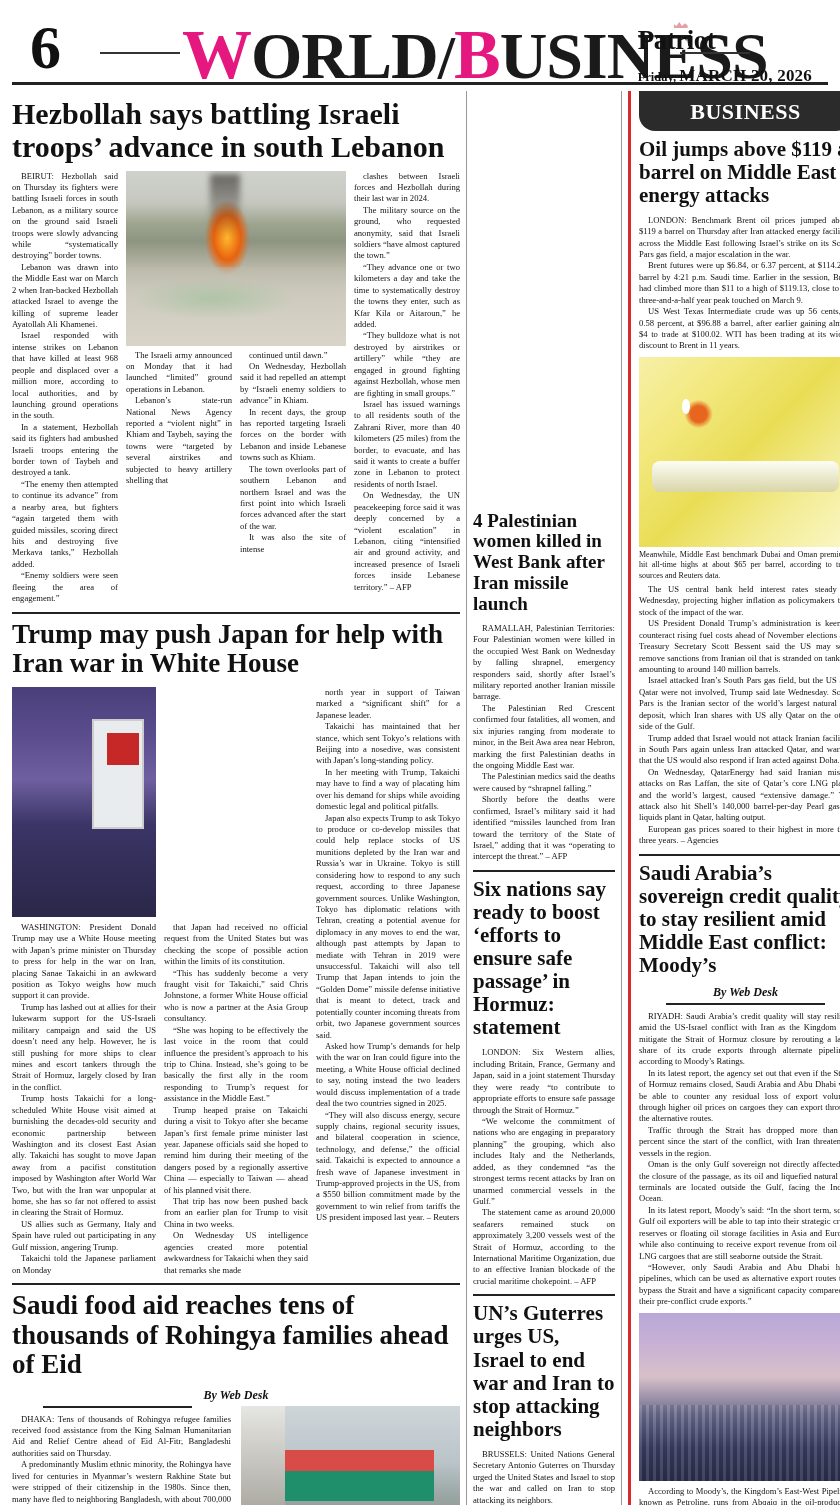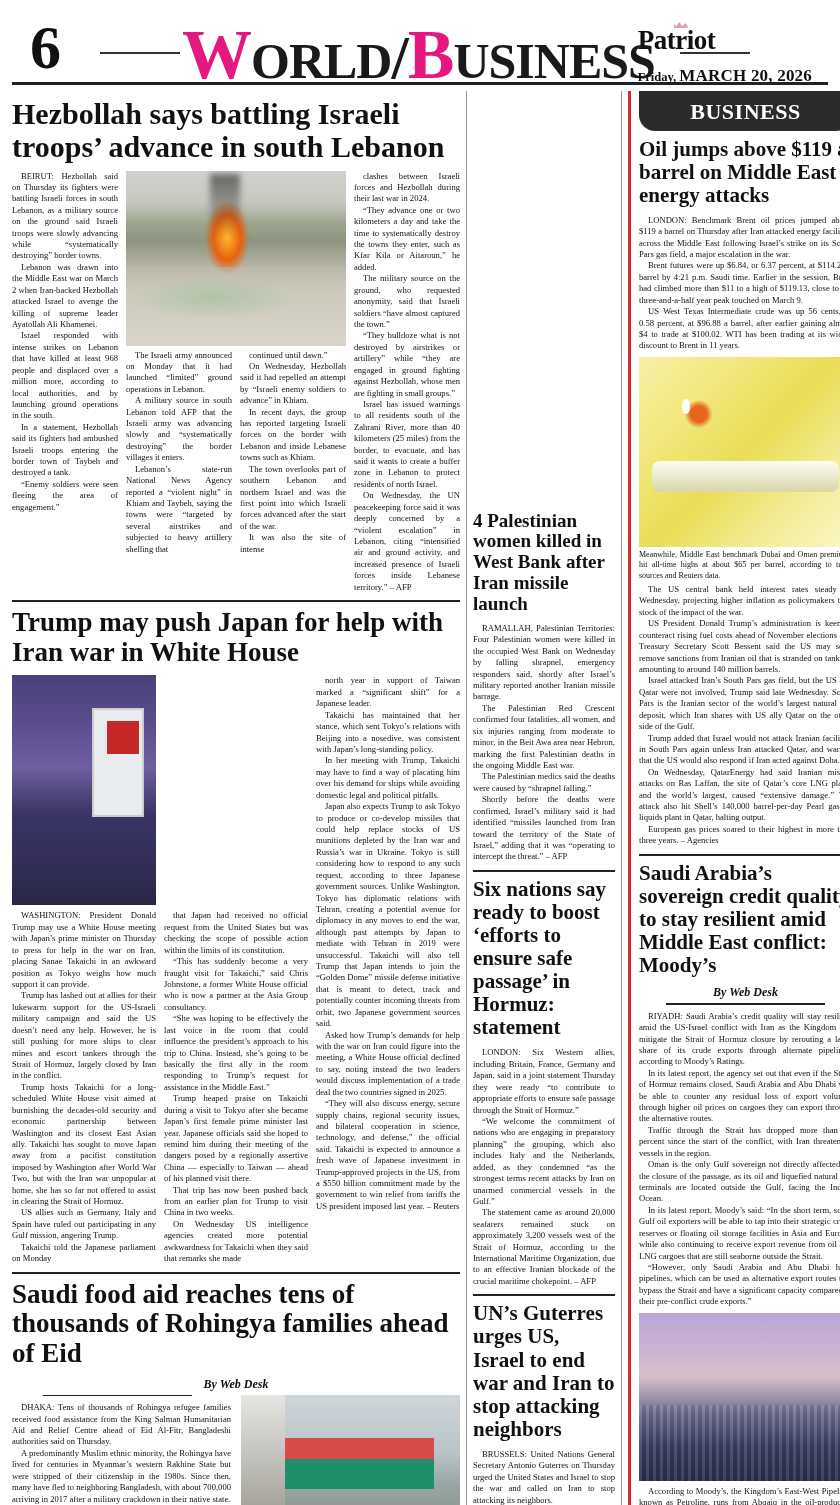--- a/index.html
+++ b/index.html
@@ -20,21 +20,21 @@
     font-size: 62px; font-weight: 700; line-height: 1;
     font-family: "Liberation Serif", serif; color:#111;
   }
   .section-title {
     position:absolute; left: 170px; top: 20px;
     font-size: 60px; line-height: 1; letter-spacing: -1px;
     font-family: "Liberation Serif", serif; font-weight: 700;
     white-space: nowrap;
   }
   .section-title .cap { font-size: 70px; color: #e5187f; }
-  .section-title .sm  { font-size: 50px; color: #1a1a1a; }
+  .section-title .sm  { font-size: 66px; color: #1a1a1a; }
   .section-title .slash { font-size: 62px; color:#1a1a1a; }
   .rule-left {
     position:absolute; left: 88px; top: 52px; width: 80px; height: 2px; background:#333;
   }
   .rule-right {
     position:absolute; left: 668px; top: 52px; width: 70px; height: 2px; background:#333;
   }
   .brand {
     position:absolute; right: 16px; top: 22px;
     text-align: left;
@@ -217,43 +217,43 @@
 
       <div class="block">
         <h1 class="hl hl-xl">Hezbollah says battling Israeli troops’ advance in south Lebanon</h1>
 
         <div style="display:grid; grid-template-columns: 1fr 1fr 1fr 1fr; column-gap:8px;">
           <div>
             <p class="bt">BEIRUT: Hezbollah said on Thursday its fighters were battling Israeli forces in south Lebanon, as a military source on the ground said Israeli troops were slowly advancing while “systematically destroying” border towns.</p>
             <p class="bt">Lebanon was drawn into the Middle East war on March 2 when Iran-backed Hezbollah attacked Israel to avenge the killing of supreme leader Ayatollah Ali Khamenei.</p>
             <p class="bt">Israel responded with intense strikes on Lebanon that have killed at least 968 people and displaced over a million more, according to local authorities, and by launching ground operations in the south.</p>
             <p class="bt">In a statement, Hezbollah said its fighters had ambushed Israeli troops entering the border town of Taybeh and destroyed a tank.</p>
+            <p class="bt">“The enemy then attempted to continue its advance” from a nearby area, but fighters “again targeted them with guided missiles, scoring direct hits and destroying five Merkava tanks,” Hezbollah added.</p>
             <p class="bt">“Enemy soldiers were seen fleeing the area of engagement.”</p>
           </div>
           <div style="grid-column: 2 / span 2;">
             <div class="photo ph-war"></div>
             <div style="display:grid; grid-template-columns:1fr 1fr; column-gap:8px; margin-top:4px;">
               <div>
                 <p class="bt">The Israeli army announced on Monday that it had launched “limited” ground operations in Lebanon.</p>
-                <p class="bt">A military source in south Lebanon told AFP that the Israeli army was advancing slowly and “systematically destroying” the border villages it enters.</p>
                 <p class="bt">Lebanon’s state-run National News Agency reported a “violent night” in Khiam and Taybeh, saying the towns were “targeted by several airstrikes and subjected to heavy artillery shelling that</p>
               </div>
               <div>
                 <p class="bt">continued until dawn.”</p>
                 <p class="bt">On Wednesday, Hezbollah said it had repelled an attempt by “Israeli enemy soldiers to advance” in Khiam.</p>
                 <p class="bt">In recent days, the group has reported targeting Israeli forces on the border with Lebanon and inside Lebanese towns such as Khiam.</p>
                 <p class="bt">The town overlooks part of southern Lebanon and northern Israel and was the first point into which Israeli forces advanced after the start of the war.</p>
                 <p class="bt">It was also the site of intense</p>
               </div>
             </div>
           </div>
           <div>
             <p class="bt">clashes between Israeli forces and Hezbollah during their last war in 2024.</p>
+            <p class="bt">The military source on the ground, who requested anonymity, said that Israeli soldiers “have almost captured the town.”</p>
             <p class="bt">“They advance one or two kilometers a day and take the time to systematically destroy the towns they enter, such as Kfar Kila or Aitaroun,” he added.</p>
-            <p class="bt">The military source on the ground, who requested anonymity, said that Israeli soldiers “have almost captured the town.”</p>
             <p class="bt">“They bulldoze what is not destroyed by airstrikes or artillery” while “they are engaged in ground fighting against Hezbollah, whose men are fighting in small groups.”</p>
             <p class="bt">Israel has issued warnings to all residents south of the Zahrani River, more than 40 kilometers (25 miles) from the border, to evacuate, and has said it wants to create a buffer zone in Lebanon to protect residents of north Israel.</p>
             <p class="bt">On Wednesday, the UN peacekeeping force said it was deeply concerned by a “violent escalation” in Lebanon, citing “intensified air and ground activity, and increased presence of Israeli forces inside Lebanese territory.” – AFP</p>
           </div>
         </div>
       </div>
 
       <div class="sep-rule"></div>
 
       <div class="block">

